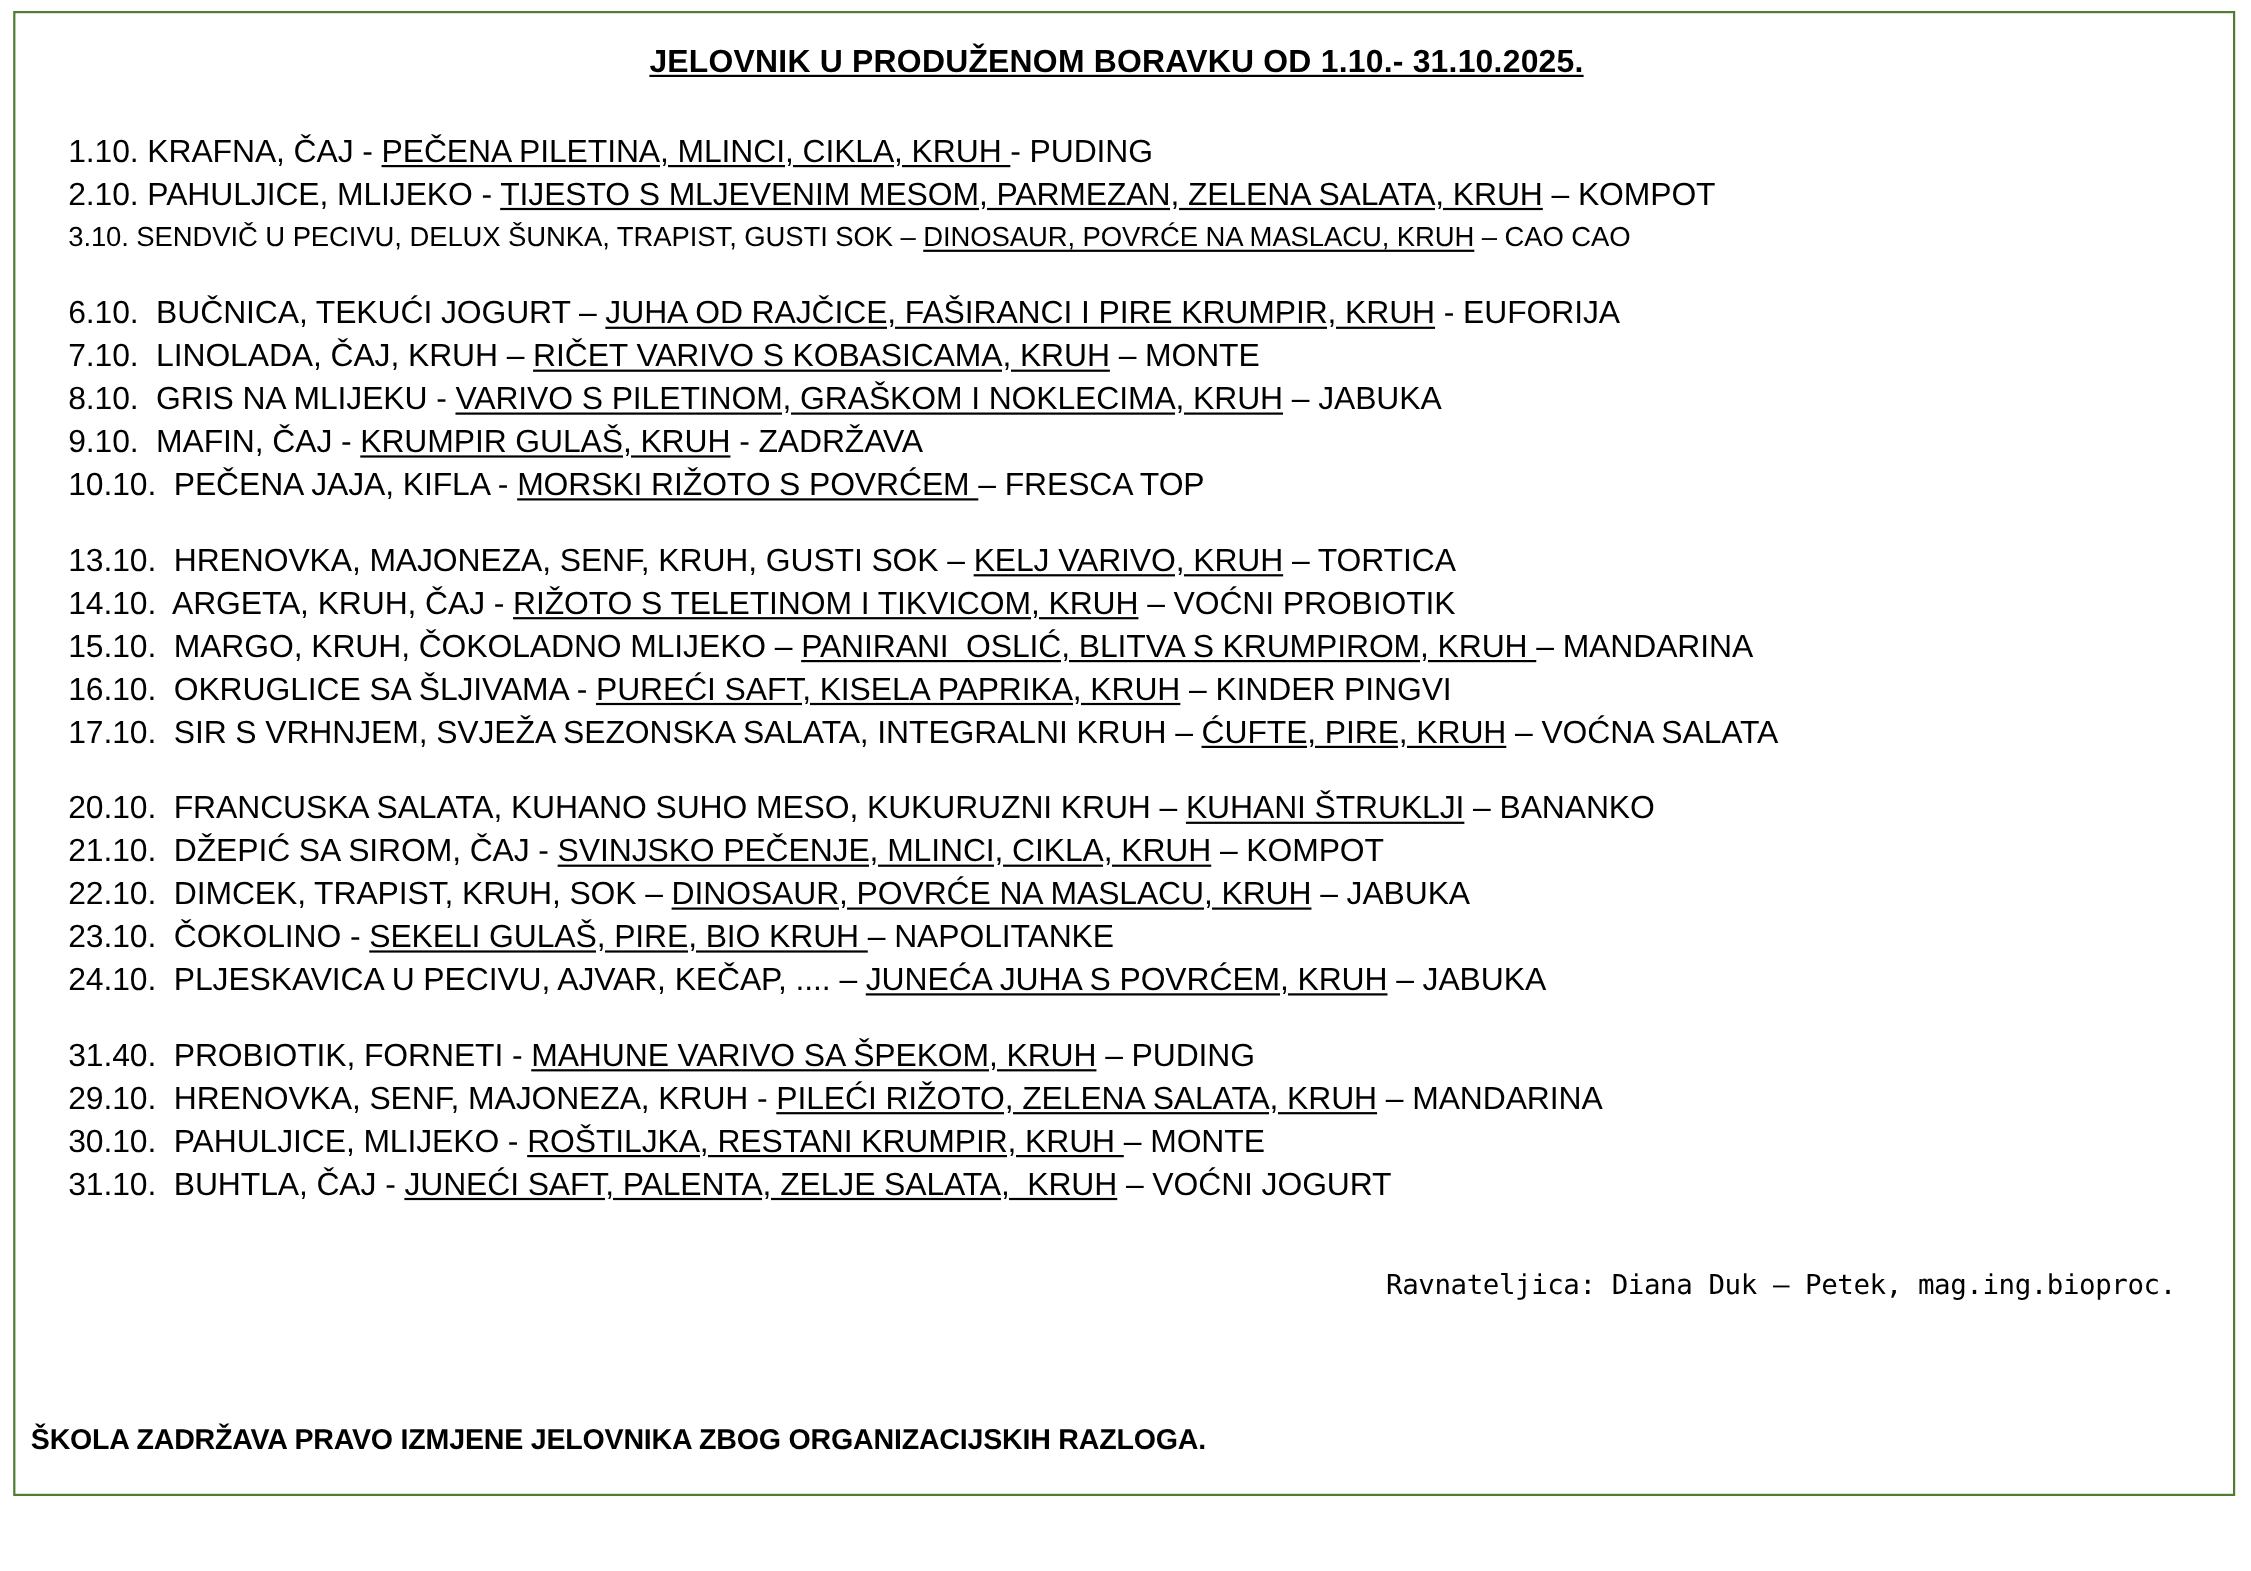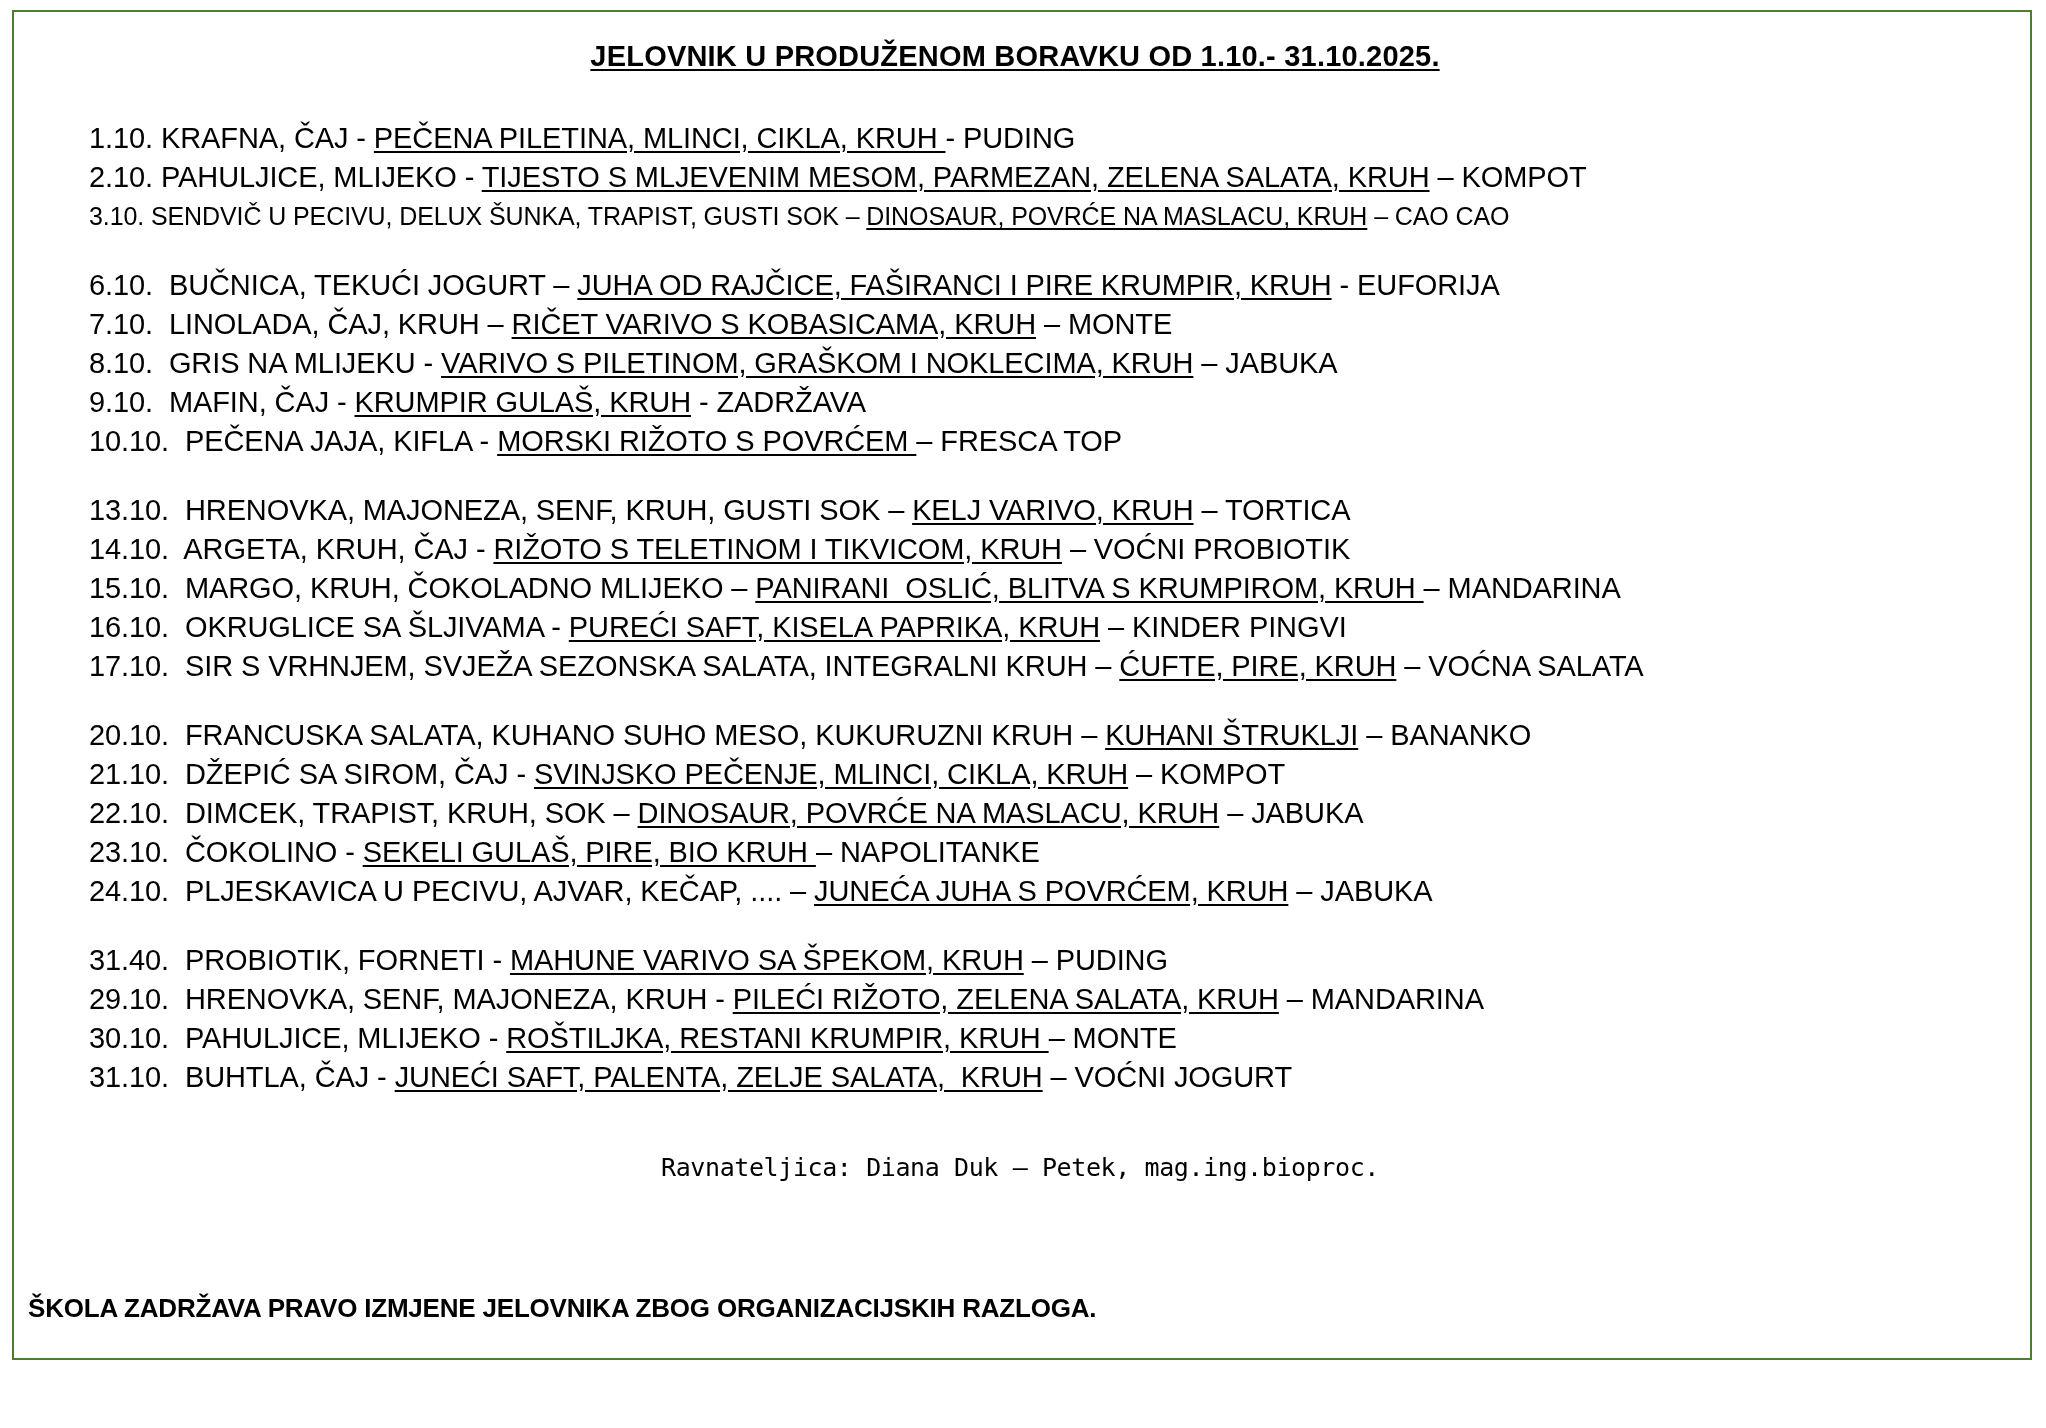--- a/index.html
+++ b/index.html
@@ -49,32 +49,31 @@
     padding-right: 20px;
   }
   .menu-block {
     margin-top: 30px;
   }
   .menu-line {
     font-size: 29px;
     line-height: 39px;
     white-space: pre-wrap;
     letter-spacing: -0.1px;
-    margin-left: 27px;
   }
   .menu-line.small {
     font-size: 25px;
   }
   .menu-line u {
     text-decoration: underline;
     text-underline-offset: 3px;
   }
   .signature {
     margin-top: 56px;
-    text-align: center;
+    text-align: right;
     font-family: "DejaVu Sans Mono", monospace;
     font-size: 25px;
     padding-right: 10px;
     letter-spacing: -0.4px;
   }
   .disclaimer {
     position: absolute;
     left: 28px;
     top: 1293px;
     font-size: 26px;

